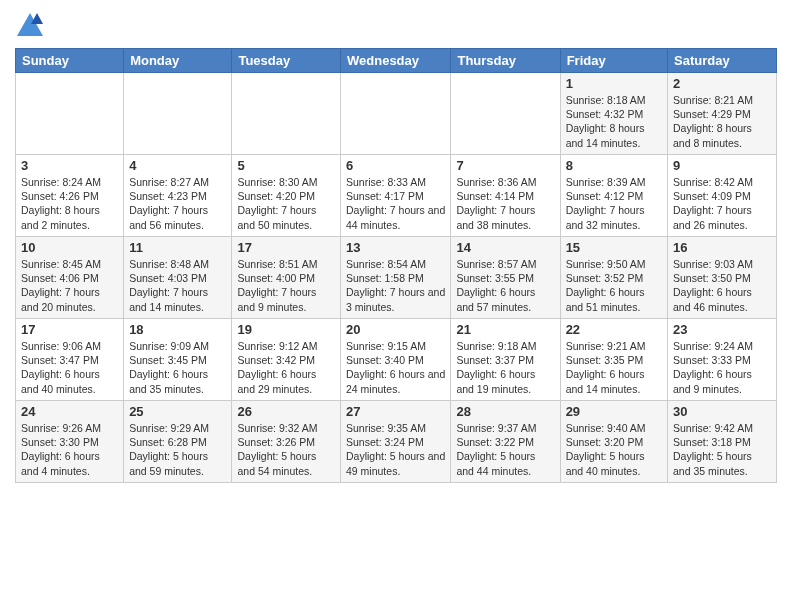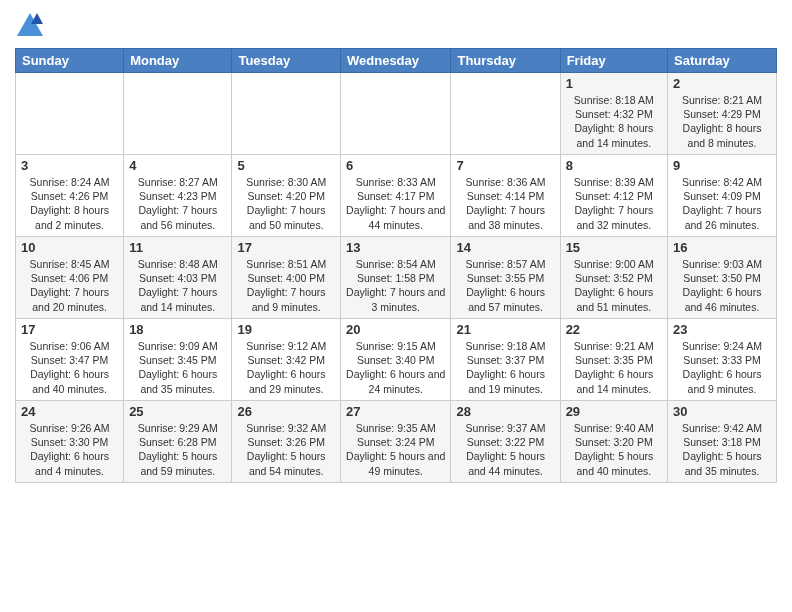--- a/index.html
+++ b/index.html
@@ -90,21 +90,20 @@
       font-size: 13px;
       font-weight: bold;
       color: #333;
       display: block;
       margin-bottom: 2px;
     }
     .day-info {
       font-size: 10.5px;
       color: #333;
       line-height: 1.35;
-      text-align: center;
     }
     .empty-cell {
       background: #fff !important;
     }
   </style>
 </head>
 <body>
 
 <div class="page">
   <div class="header">
@@ -240,21 +239,21 @@
           </td>
           <td>
             <span class="day-num">14</span>
             <div class="day-info">Sunrise: 8:57 AM
 Sunset: 3:55 PM
 Daylight: 6 hours
 and 57 minutes.</div>
           </td>
           <td>
             <span class="day-num">15</span>
-            <div class="day-info">Sunrise: 9:00 AM
+            <div class="day-info">Sunrise: 9:50 AM
 Sunset: 3:52 PM
 Daylight: 6 hours
 and 51 minutes.</div>
           </td>
           <td>
             <span class="day-num">16</span>
             <div class="day-info">Sunrise: 9:03 AM
 Sunset: 3:50 PM
 Daylight: 6 hours
 and 46 minutes.</div>

